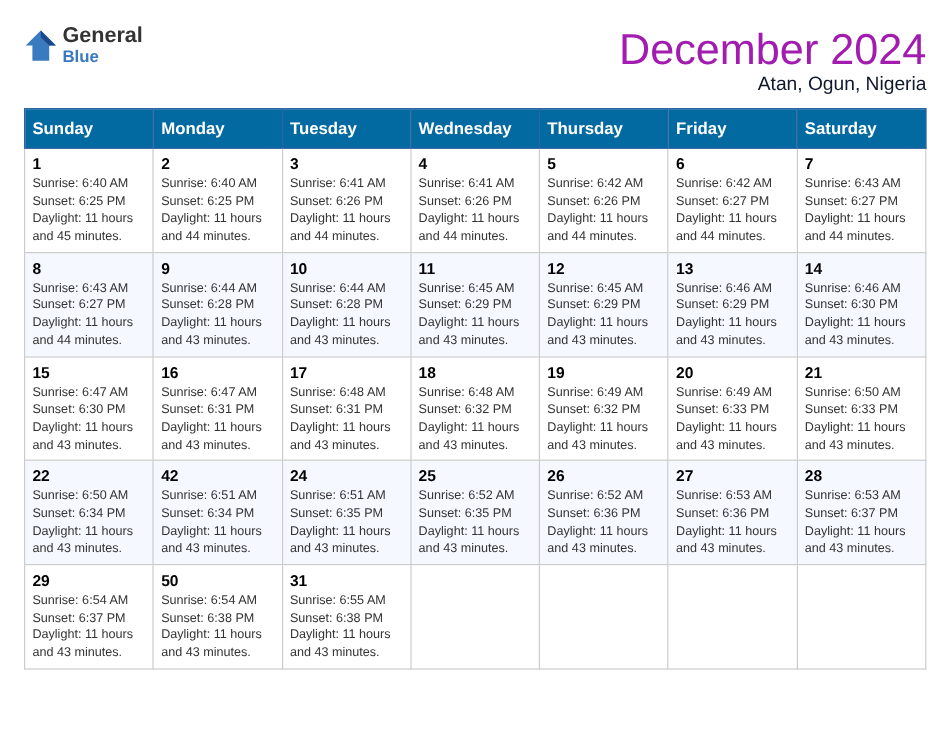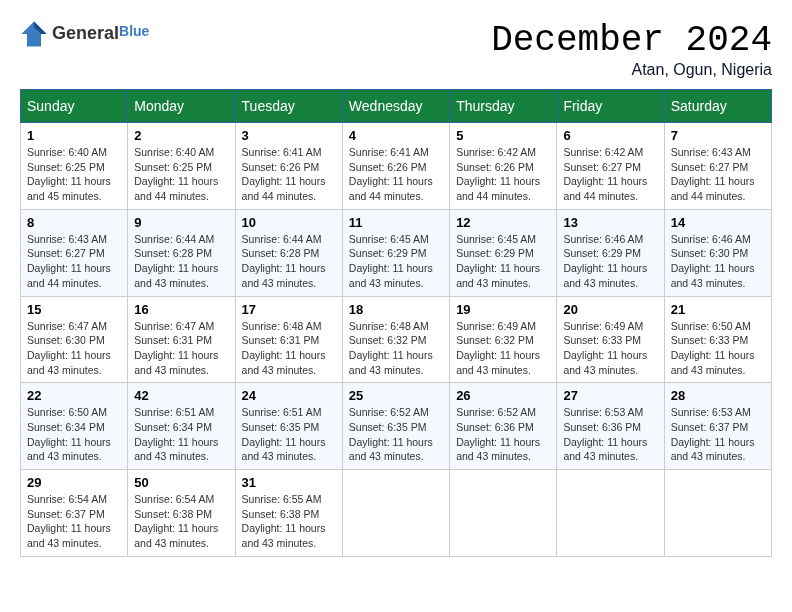--- a/index.html
+++ b/index.html
@@ -15,21 +15,21 @@
       justify-content: space-between;
       align-items: flex-start;
       margin-bottom: 10px;
     }
     .logo {
       display: flex;
       align-items: center;
     }
     .logo-text {
       display: flex;
-      flex-direction: row;
+      flex-direction: column;
       line-height: 1.1;
     }
     .logo-general {
       font-size: 18px;
       font-weight: bold;
       color: #333;
     }
     .logo-blue {
       font-size: 14px;
       font-weight: bold;
@@ -39,39 +39,38 @@
       width: 28px;
       height: 28px;
       margin-right: 4px;
     }
     .title-area {
       text-align: right;
     }
     .month-title {
       font-size: 36px;
       font-weight: normal;
-      color: #000000;
-      font-family: Liberation Mono, monospace;
+      color: #a21caf;
     }
     .subtitle {
       font-size: 16px;
       color: #0f172a;
     }
     .calendar {
       width: 100%;
       border-collapse: collapse;
       border: 1px solid #ccc;
     }
     .calendar th {
-      background-color: #15803d;
+      background-color: #0369a1;
       color: #fff;
       text-align: left;
       padding: 8px 6px;
       font-size: 14px;
-      font-weight: normal;
+      font-weight: bold;
       border: 1px solid #2d62a3;
     }
     .calendar td {
       border: 1px solid #ccc;
       vertical-align: top;
       padding: 5px 6px;
       font-size: 11px;
       width: calc(100% / 7);
       background: #fff;
     }

